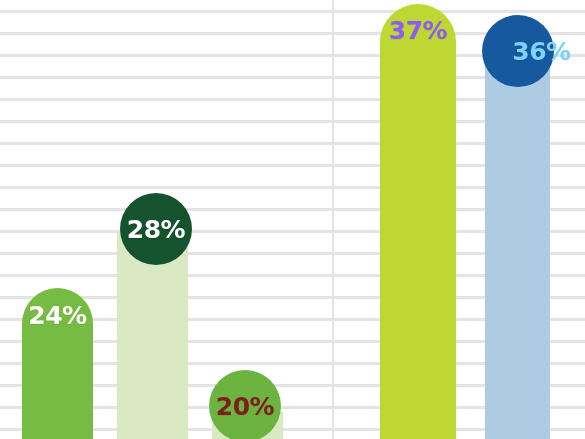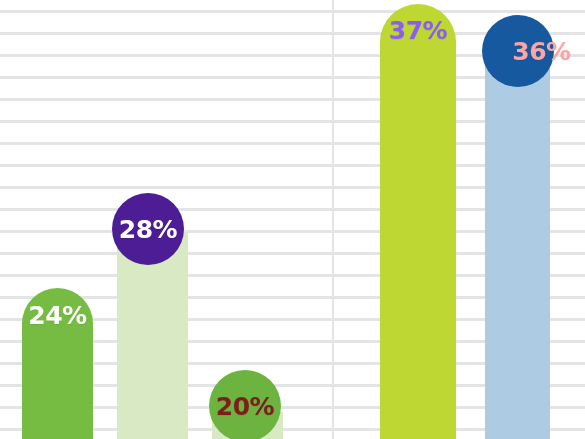--- a/index.html
+++ b/index.html
@@ -123,34 +123,34 @@
     </div>
 
   <div class="bars-layer">
       <div class="bar" style="left: 22px; width: 71px; height: 151px;">
         <div class="bar-shape capped" style="background: rgb(118, 188, 67);"></div>
         <div class="bar-inline-label" style="top: 15px; color: rgb(255, 255, 255); text-align: center;">24%</div>
       </div>
       <div class="bar" style="left: 117px; width: 71px; height: 207px;">
         <div class="bar-shape" style="background: rgb(217, 233, 196);"></div>
       </div>
-      <div class="badge" style="left: 112px; top: 193px; width: 72px; height: 72px; background: #4c1d95;">
+      <div class="badge" style="left: 120px; top: 193px; width: 72px; height: 72px; background: #14532d;">
         <span class="badge-label" style="color: rgb(255, 255, 255);">28%</span>
       </div>
       <div class="bar" style="left: 212px; width: 71px; height: 27px;">
         <div class="bar-shape" style="background: rgb(217, 233, 196);"></div>
       </div>
       <div class="badge" style="left: 209px; top: 370px; width: 72px; height: 72px; background: rgb(108, 179, 63);">
         <span class="badge-label" style="color: #7f1d1d;">20%</span>
       </div>
       <div class="bar" style="left: 380px; width: 76px; height: 435px;">
         <div class="bar-shape capped" style="background: rgb(190, 215, 50);"></div>
         <div class="bar-inline-label" style="top: 14px; color: #8b5cf6;">37%</div>
       </div>
       <div class="bar" style="left: 485px; width: 65px; height: 383px;">
         <div class="bar-shape" style="background: rgb(174, 203, 228);"></div>
       </div>
       <div class="badge" style="left: 482px; top: 15px; width: 72px; height: 72px; background: rgb(23, 89, 159);">
-        <span class="badge-label" style="color: #fca5a5; margin-left: 47px;">36%</span>
+        <span class="badge-label" style="color: #7dd3fc; margin-left: 47px;">36%</span>
       </div>
     </div>
 
 </div>
 
 </body></html>

